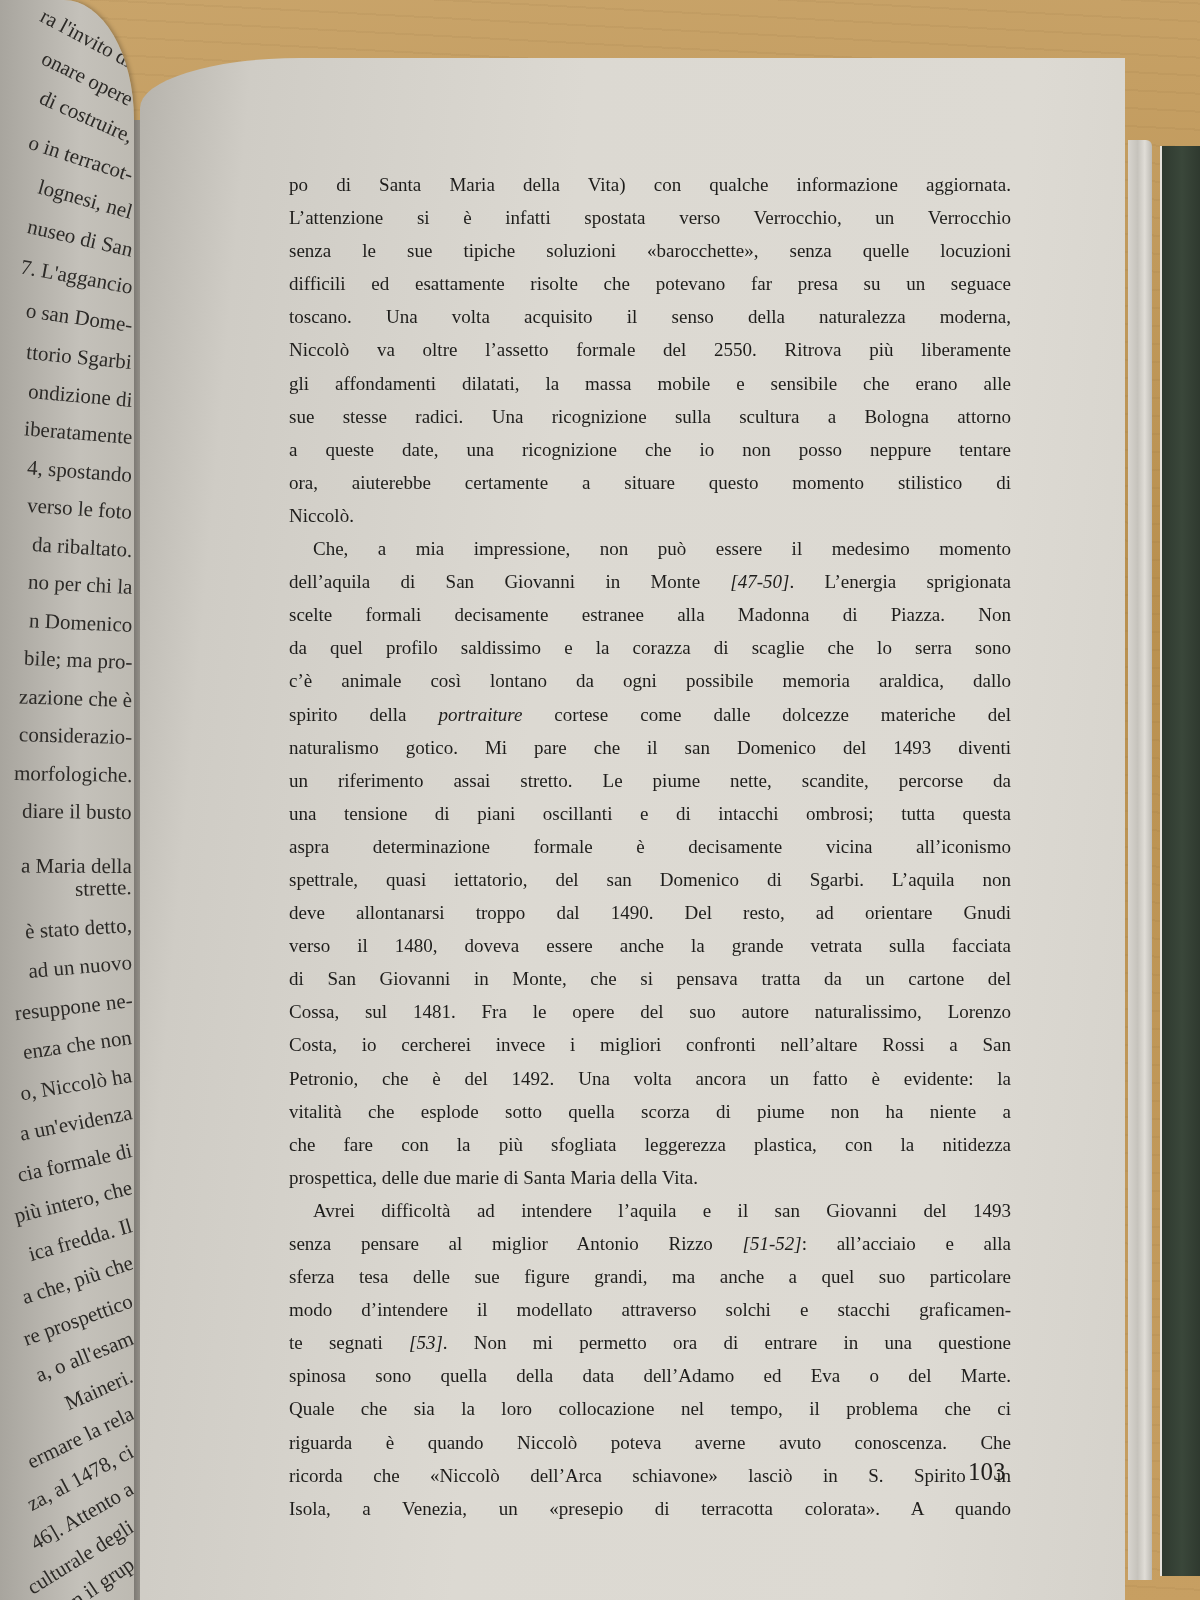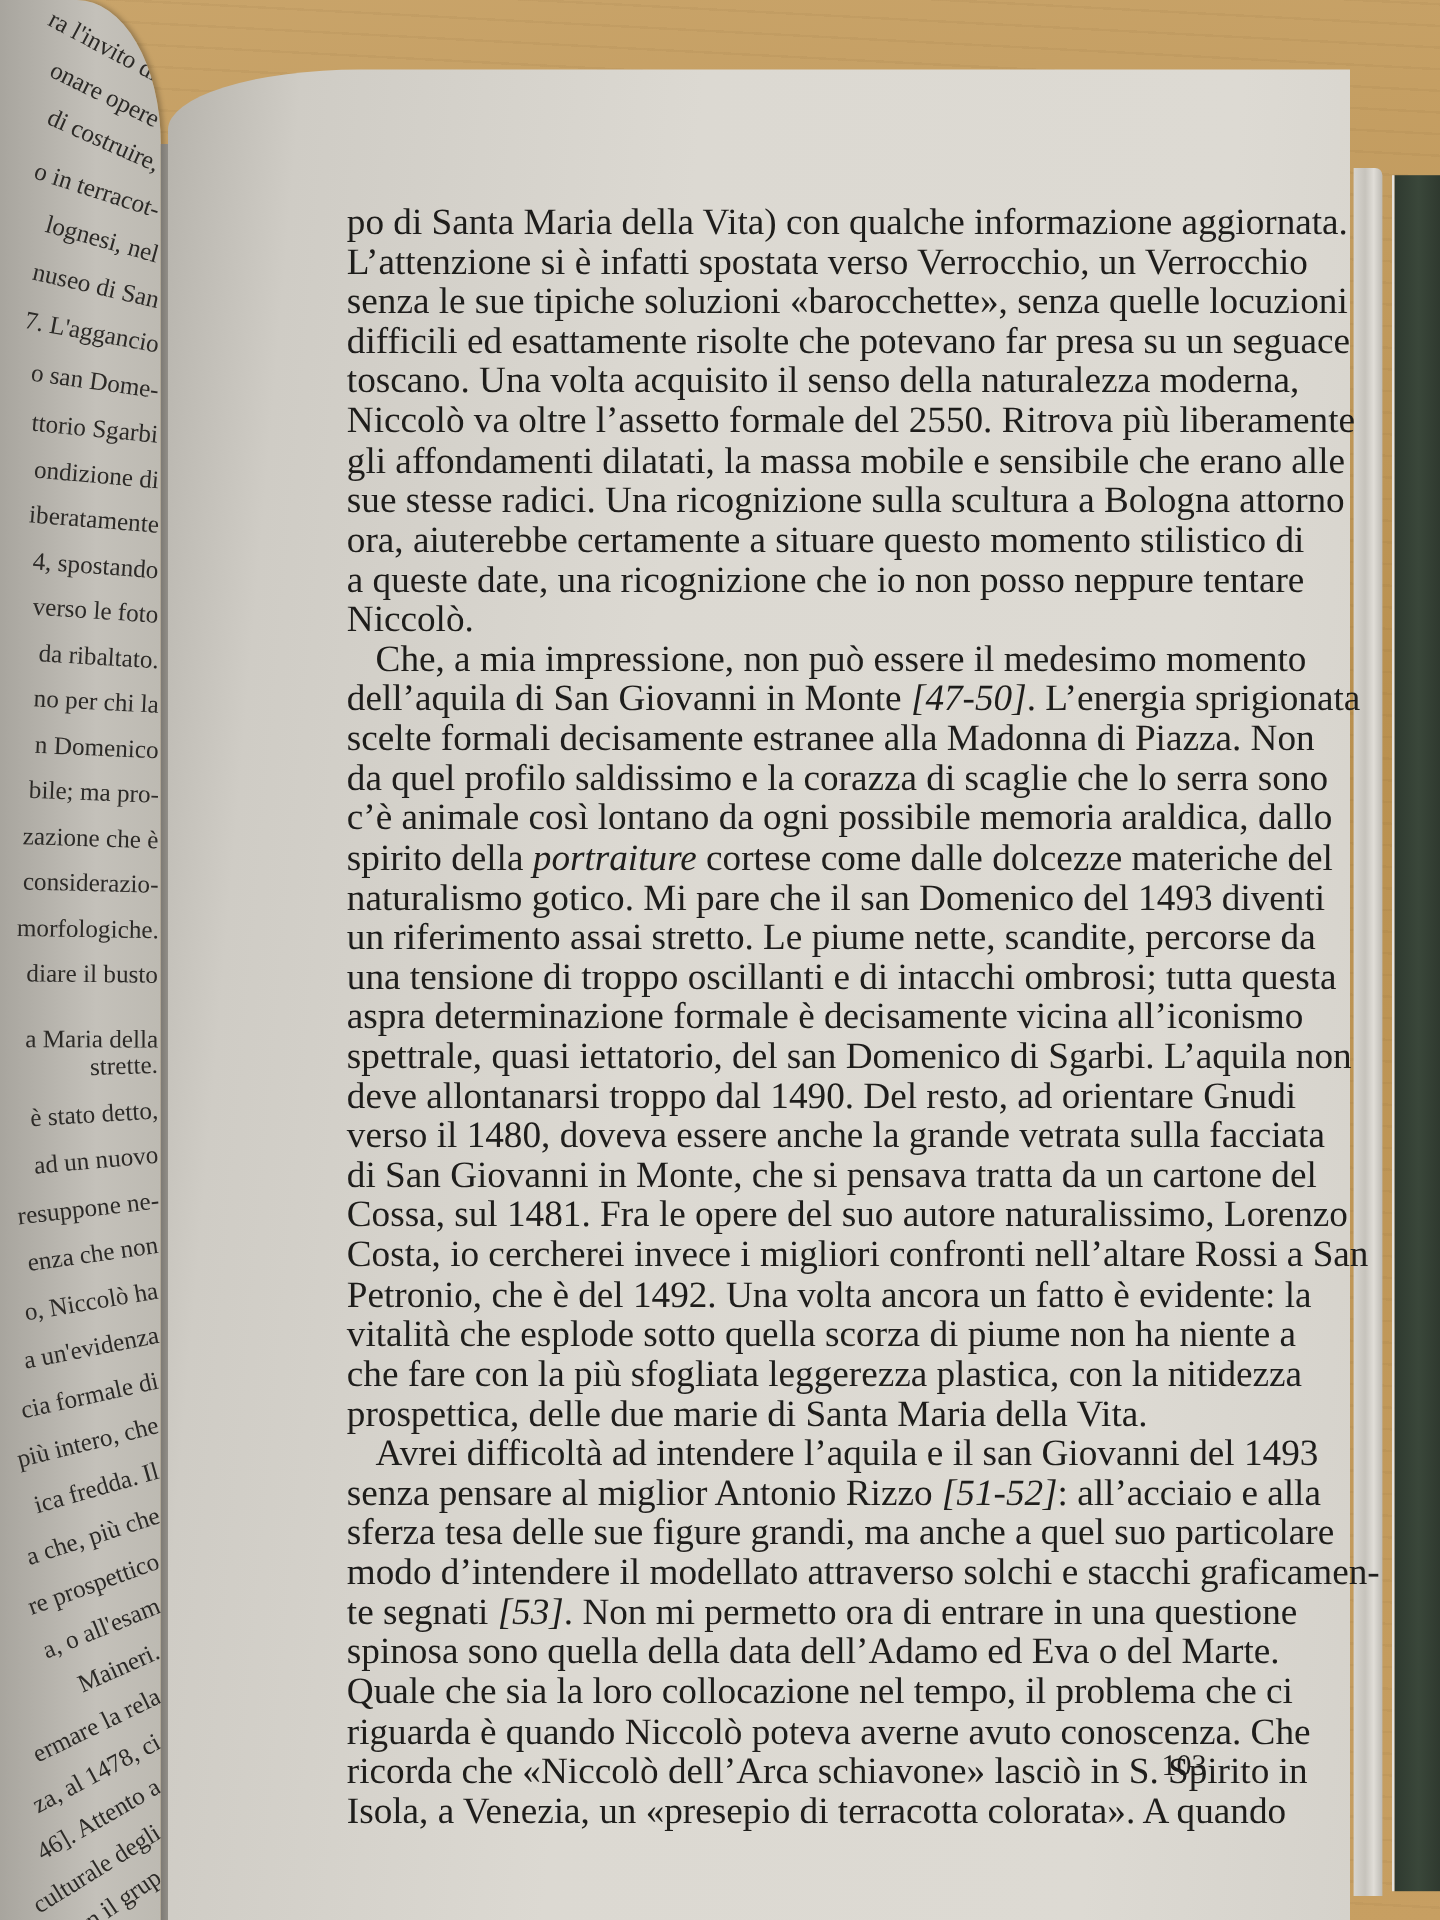--- a/index.html
+++ b/index.html
@@ -39,21 +39,21 @@
       background: linear-gradient(90deg, #d7d4ce, #c6c3bc 40%, #e0ddd7 70%, #bdbab3);
       border-top-right-radius: 6px;
     }
     .cover {
       position: absolute; left: 1160px; top: 146px; width: 40px; height: 1430px;
       background: linear-gradient(90deg, #2f3a30, #3a473a 50%, #2e382e);
       border-left: 2px solid #e5e2dc;
     }
     .text-block {
       position: absolute; left: 289px; top: 168px; width: 722px;
-      font-size: 31px; line-height: 33.1px; color: #1e1d1b;
+      font-size: 19px; line-height: 33.1px; color: #1e1d1b;
     }
     .line {
       display: block; white-space: nowrap; text-align: justify;
       text-align-last: justify; height: 33.1px;
     }
     .line.last { text-align-last: left; }
     .line.indent { padding-left: 24px; }
     .page-number {
       position: absolute; left: 968px; top: 1458px;
       font-size: 25px; color: #1e1d1b;
@@ -119,32 +119,32 @@
 
 <div class="text-block" id="text-block">
     <span class="line">po di Santa Maria della Vita) con qualche informazione aggiornata.</span>
     <span class="line">L’attenzione si è infatti spostata verso Verrocchio, un Verrocchio</span>
     <span class="line">senza le sue tipiche soluzioni «barocchette», senza quelle locuzioni</span>
     <span class="line">difficili ed esattamente risolte che potevano far presa su un seguace</span>
     <span class="line">toscano. Una volta acquisito il senso della naturalezza moderna,</span>
     <span class="line">Niccolò va oltre l’assetto formale del 2550. Ritrova più liberamente</span>
     <span class="line">gli affondamenti dilatati, la massa mobile e sensibile che erano alle</span>
     <span class="line">sue stesse radici. Una ricognizione sulla scultura a Bologna attorno</span>
+    <span class="line">a queste date, una ricognizione che io non posso neppure tentare</span>
     <span class="line">ora, aiuterebbe certamente a situare questo momento stilistico di</span>
-    <span class="line">a queste date, una ricognizione che io non posso neppure tentare</span>
     <span class="line last">Niccolò.</span>
     <span class="line indent">Che, a mia impressione, non può essere il medesimo momento</span>
     <span class="line">dell’aquila di San Giovanni in Monte <em>[47-50]</em>. L’energia sprigionata</span>
     <span class="line">scelte formali decisamente estranee alla Madonna di Piazza. Non</span>
     <span class="line">da quel profilo saldissimo e la corazza di scaglie che lo serra sono</span>
     <span class="line">c’è animale così lontano da ogni possibile memoria araldica, dallo</span>
     <span class="line">spirito della <em>portraiture</em> cortese come dalle dolcezze materiche del</span>
     <span class="line">naturalismo gotico. Mi pare che il san Domenico del 1493 diventi</span>
     <span class="line">un riferimento assai stretto. Le piume nette, scandite, percorse da</span>
-    <span class="line">una tensione di troppo oscillanti e di intacchi ombrosi; tutta questa</span>
+    <span class="line">una tensione di piani oscillanti e di intacchi ombrosi; tutta questa</span>
     <span class="line">aspra determinazione formale è decisamente vicina all’iconismo</span>
     <span class="line">spettrale, quasi iettatorio, del san Domenico di Sgarbi. L’aquila non</span>
     <span class="line">deve allontanarsi troppo dal 1490. Del resto, ad orientare Gnudi</span>
     <span class="line">verso il 1480, doveva essere anche la grande vetrata sulla facciata</span>
     <span class="line">di San Giovanni in Monte, che si pensava tratta da un cartone del</span>
     <span class="line">Cossa, sul 1481. Fra le opere del suo autore naturalissimo, Lorenzo</span>
     <span class="line">Costa, io cercherei invece i migliori confronti nell’altare Rossi a San</span>
     <span class="line">Petronio, che è del 1492. Una volta ancora un fatto è evidente: la</span>
     <span class="line">vitalità che esplode sotto quella scorza di piume non ha niente a</span>
     <span class="line">che fare con la più sfogliata leggerezza plastica, con la nitidezza</span>

